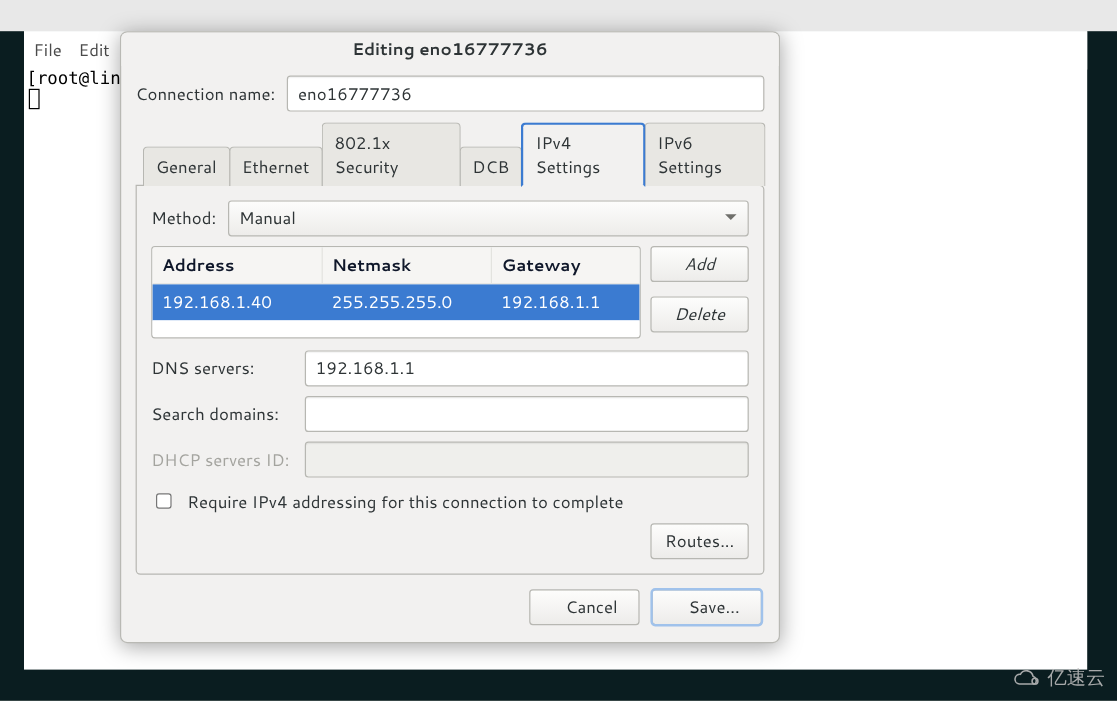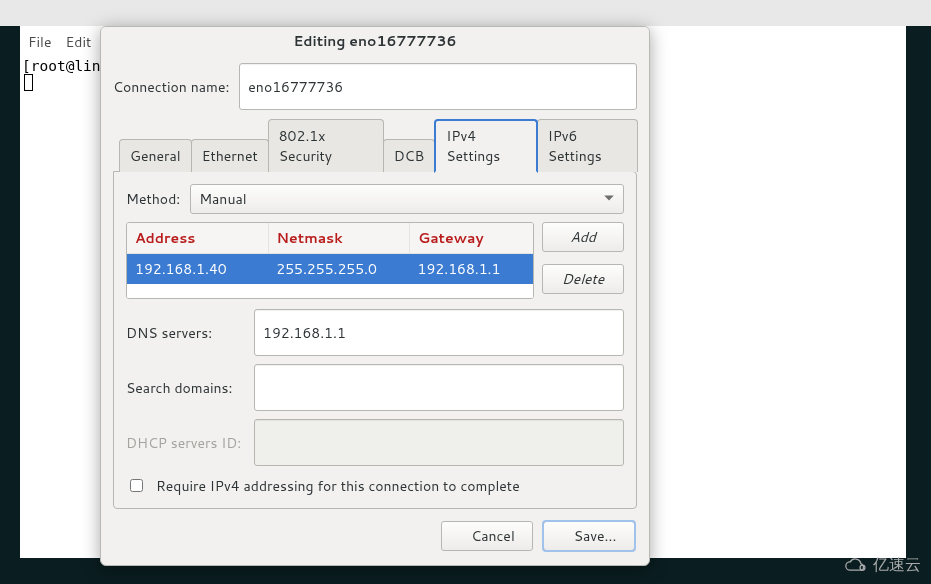--- a/index.html
+++ b/index.html
@@ -68,21 +68,21 @@
     justify-content: center;
     font-weight: bold;
     background: #f2f1f0;
   }
   .content { padding: 8px 12px 14px 12px; }
   .row { display: flex; align-items: center; margin-bottom: 8px; gap: 10px; }
   .row label { white-space: nowrap; }
 
   .entry {
     flex: 1;
-    height: 47px;
+    height: 30px;
     border: 1px solid #b7b7b2;
     border-radius: 3px;
     background: #fff;
     padding: 0 8px;
     display: flex;
     align-items: center;
     box-shadow: inset 0 1px 1px rgba(0,0,0,0.06);
   }
   .entry.disabled { background: #efefec; color:#9b9b96;}
 
@@ -127,21 +127,21 @@
 
   .addr-wrap{ display:flex; gap:8px; align-items:flex-start;}
   .addr-table{
     flex:1;
     border:1px solid #b7b7b2; border-radius:3px; overflow:hidden;
     background:#fff;
   }
   .addr-head, .addr-row{ display:flex;}
   .addr-head div, .addr-row div{ padding:5px 8px; }
   .col-a{flex:1.05;} .col-n{flex:1.05;} .col-g{flex:0.9;}
-  .addr-head{ background:#f6f5f3; color:#b91c1c; font-weight:bold; border-bottom:1px solid #e3e3df;align-items:center;}
+  .addr-head{ background:#f6f5f3; color:#0f172a; font-weight:bold; border-bottom:1px solid #e3e3df;align-items:center;}
   .addr-head div+div{border-left:1px solid #e3e3df;}
   .addr-row.sel{ background:#3b7bd1; color:#fff;}
   .addr-foot{ height:14px; background:#fff;}
 
   .btncol{ display:flex; flex-direction:column; gap:12px; width:82px;font-style:italic;}
   .btn{
     height:30px;
     border:1px solid #b7b7b2; border-radius:3px;
     background:linear-gradient(#fdfdfc,#edecea);
     display:flex; align-items:center; justify-content:center;
@@ -254,20 +254,23 @@
             <span></span>
           </div>
         </div>
       </div>
 
       <div class="chkrow">
         <input type="checkbox" style="">
         <span>Require IPv4 addressing for this connection to complete</span>
       </div>
 
+      <div class="routesrow">
+        <div class="btn small">Routes...</div>
+      </div>
     </div>
 
     <div class="dlg-actions">
       <div class="btn">Cancel</div>
       <div class="btn primary">Save...</div>
     </div>
 
   </div>
 </div>
 

